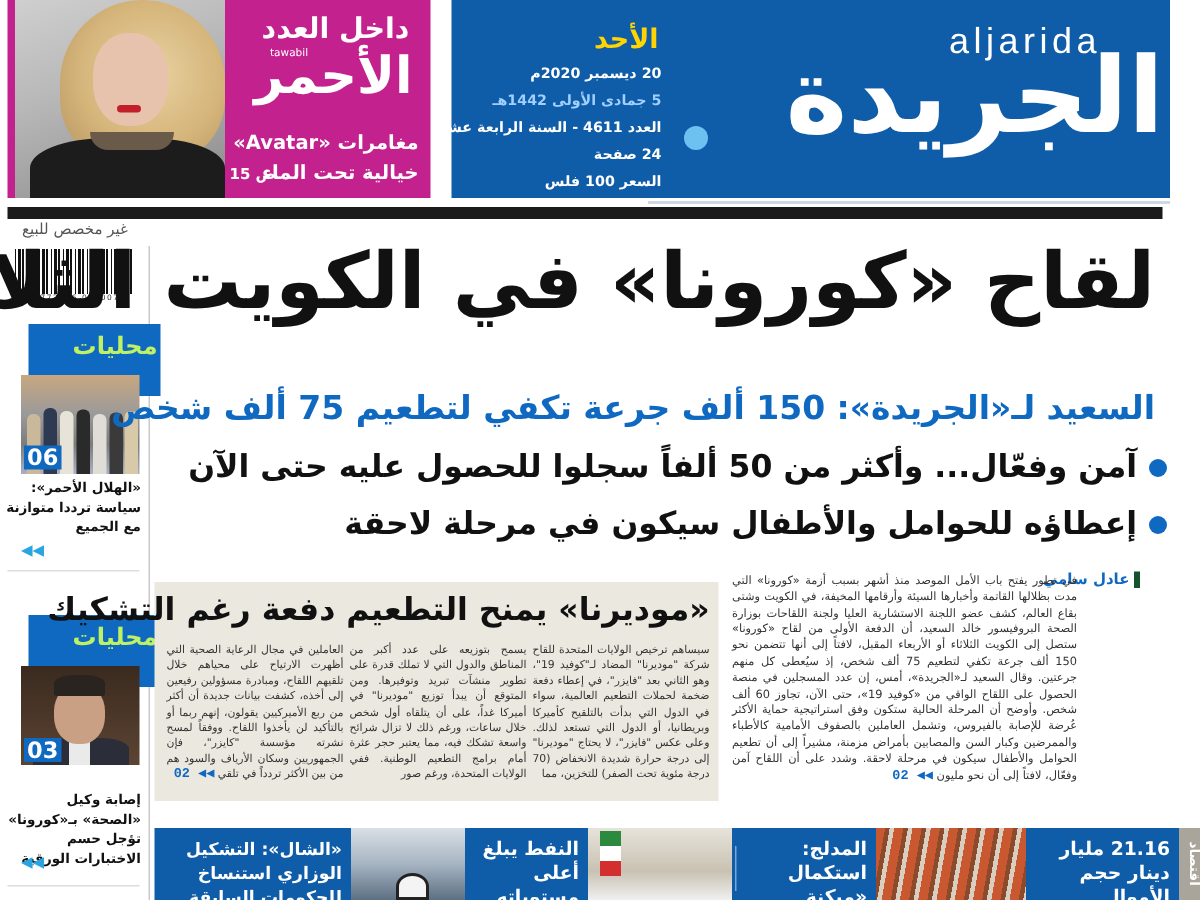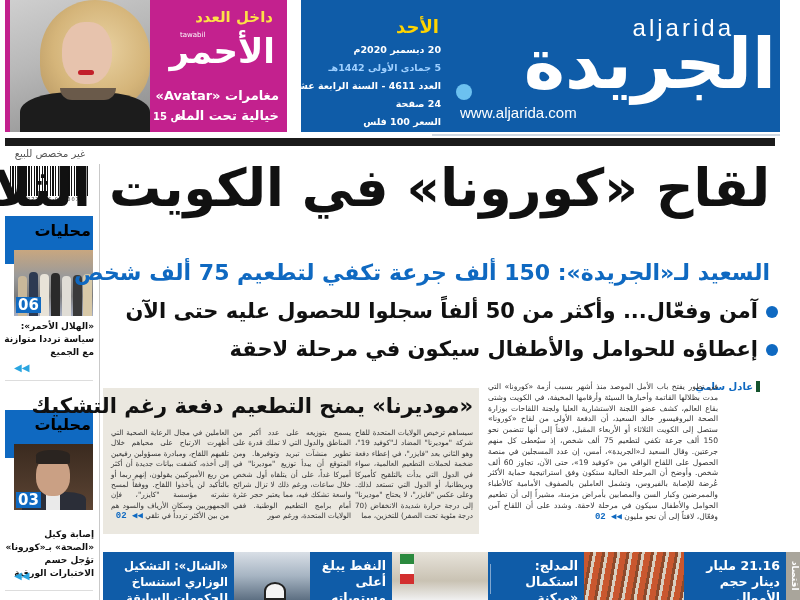--- a/index.html
+++ b/index.html
@@ -23,38 +23,38 @@
   #issue-hijri { color: #9fd0ff; }
 
   
   #promo { left: 5px; top: 0; width: 282px; height: 132px; background: #c3218e; }
   #promo-photo { left: 5px; top: 0; width: 140px; height: 132px; background: linear-gradient(160deg, #cfcfcf 0%, #b8b8b8 40%, #8a8a8a 100%); overflow: hidden; }
   #promo-hair { left: 30px; top: 0px; width: 110px; height: 110px; border-radius: 50% 50% 40% 40%; background: radial-gradient(circle at 55% 45%, #e9d2a2 0%, #d5b57a 55%, #b2925e 100%); }
   #promo-face { left: 52px; top: 22px; width: 50px; height: 62px; border-radius: 45%; background: #e7c3ad; }
   #promo-lips { left: 68px; top: 70px; width: 16px; height: 5px; border-radius: 3px; background: #c21f2a; }
   #promo-necklace { left: 50px; top: 88px; width: 56px; height: 12px; border-radius: 0 0 30px 30px; background: #6a5a4a; }
   #promo-jacket { left: 10px; top: 92px; width: 130px; height: 50px; background: #1c1c1c; border-radius: 40% 40% 0 0; }
-  #promo-inside { right: 14px; top: 8px; color: #fde047; font-weight: bold; font-size: 15px; }
+  #promo-inside { right: 14px; top: 8px; color: #ffffff; font-weight: bold; font-size: 19px; }
   #promo-brand-small { left: 175px; top: 31px; color: #fff; font-size: 7px; }
   #promo-brand { right: 12px; top: 30px; color: #fff; font-weight: bold; font-size: 34px; line-height: 42px; }
   #promo-line1 { right: 8px; top: 88px; color: #fff; font-weight: bold; font-size: 13px; white-space: nowrap; }
   #promo-line2 { right: 8px; top: 108px; color: #fff; font-weight: bold; font-size: 13px; white-space: nowrap; }
   #promo-page { left: 148px; top: 111px; color: #fff; font-weight: bold; font-size: 10px; white-space: nowrap; }
 
   
   #black-rule { left: 5px; top: 138px; width: 770px; height: 8px; background: #1b1b1b; }
 
   
   #not-for-sale { left: 4px; top: 148px; width: 92px; text-align: center; color: #555; font-size: 10px; }
   #barcode { left: 10px; top: 166px; width: 80px; height: 30px;
     background: repeating-linear-gradient(90deg, #111 0 1px, #fff 1px 2px, #111 2px 4px, #fff 4px 5px, #111 5px 6px, #fff 6px 8px); }
   #barcode-digits { left: 8px; top: 196px; width: 84px; font-size: 5px; color: #333; letter-spacing: 1px; text-align: center; }
   #sidebar-rule { left: 99px; top: 164px; width: 1px; height: 436px; background: #c9c9c9; }
 
-  .side-label { left: 5px; width: 88px; height: 48px; background: #0f69c1; color: #000000; font-weight: bold; font-size: 16px; text-align: right; padding: 5px 2px 0 0; }
+  .side-label { left: 19px; width: 88px; height: 48px; background: #0f69c1; color: #bef264; font-weight: bold; font-size: 16px; text-align: right; padding: 5px 2px 0 0; }
   .side-photo { left: 14px; width: 79px; height: 66px; overflow: hidden; }
   .side-num { left: 16px; color: #fff; font-weight: bold; font-size: 15px; background: #0f69c1; padding: 0 2px; line-height: 16px; }
   .side-text { left: 4px; width: 90px; color: #111; font-weight: bold; font-size: 9px; line-height: 13px; text-align: right; }
   .side-arrow { left: 14px; color: #2aa5e0; font-size: 10px; }
   .side-sep { left: 5px; width: 88px; height: 1px; background: #ddd; }
 
   #side-photo-1 { top: 250px; background: linear-gradient(180deg, #c8a780 0%, #9a9a9a 40%, #7c7c7c 70%, #a8b0c4 100%); }
   .fig { position: absolute; bottom: 0; width: 9px; border-radius: 4px 4px 0 0; }
   #side-photo-2 { top: 444px; background: linear-gradient(180deg, #3a2a1f 0%, #5c4433 100%); }
   #man-face { left: 22px; top: 12px; width: 34px; height: 40px; border-radius: 45%; background: #caa084; }
@@ -114,21 +114,20 @@
   <div id="issue-hijri" class="abs issue-line rtl" style="top:62px">5 جمادى الأولى 1442هـ</div>
   <div class="abs issue-line rtl" style="top:80px">العدد 4611 - السنة الرابعة عشرة</div>
   <div class="abs issue-line rtl" style="top:98px">24 صفحة</div>
   <div class="abs issue-line rtl" style="top:116px">السعر 100 فلس</div>
 </div>
 
 <div id="masthead" class="abs">
   <div id="logo-ar" class="abs rtl">الجريدة</div>
   <div id="logo-latin" class="abs">aljarida</div>
   <div id="logo-dot" class="abs"></div>
-  <div id="logo-url" class="abs">www.aljarida.com</div>
 </div>
 <div id="masthead-rule" class="abs"></div>
 
 <div id="black-rule" class="abs"></div>
 
 <div id="not-for-sale" class="abs rtl">غير مخصص للبيع</div>
 <div id="barcode" class="abs"></div>
 <div id="barcode-digits" class="abs">9 772706 071007</div>
 <div id="sidebar-rule" class="abs"></div>
 

